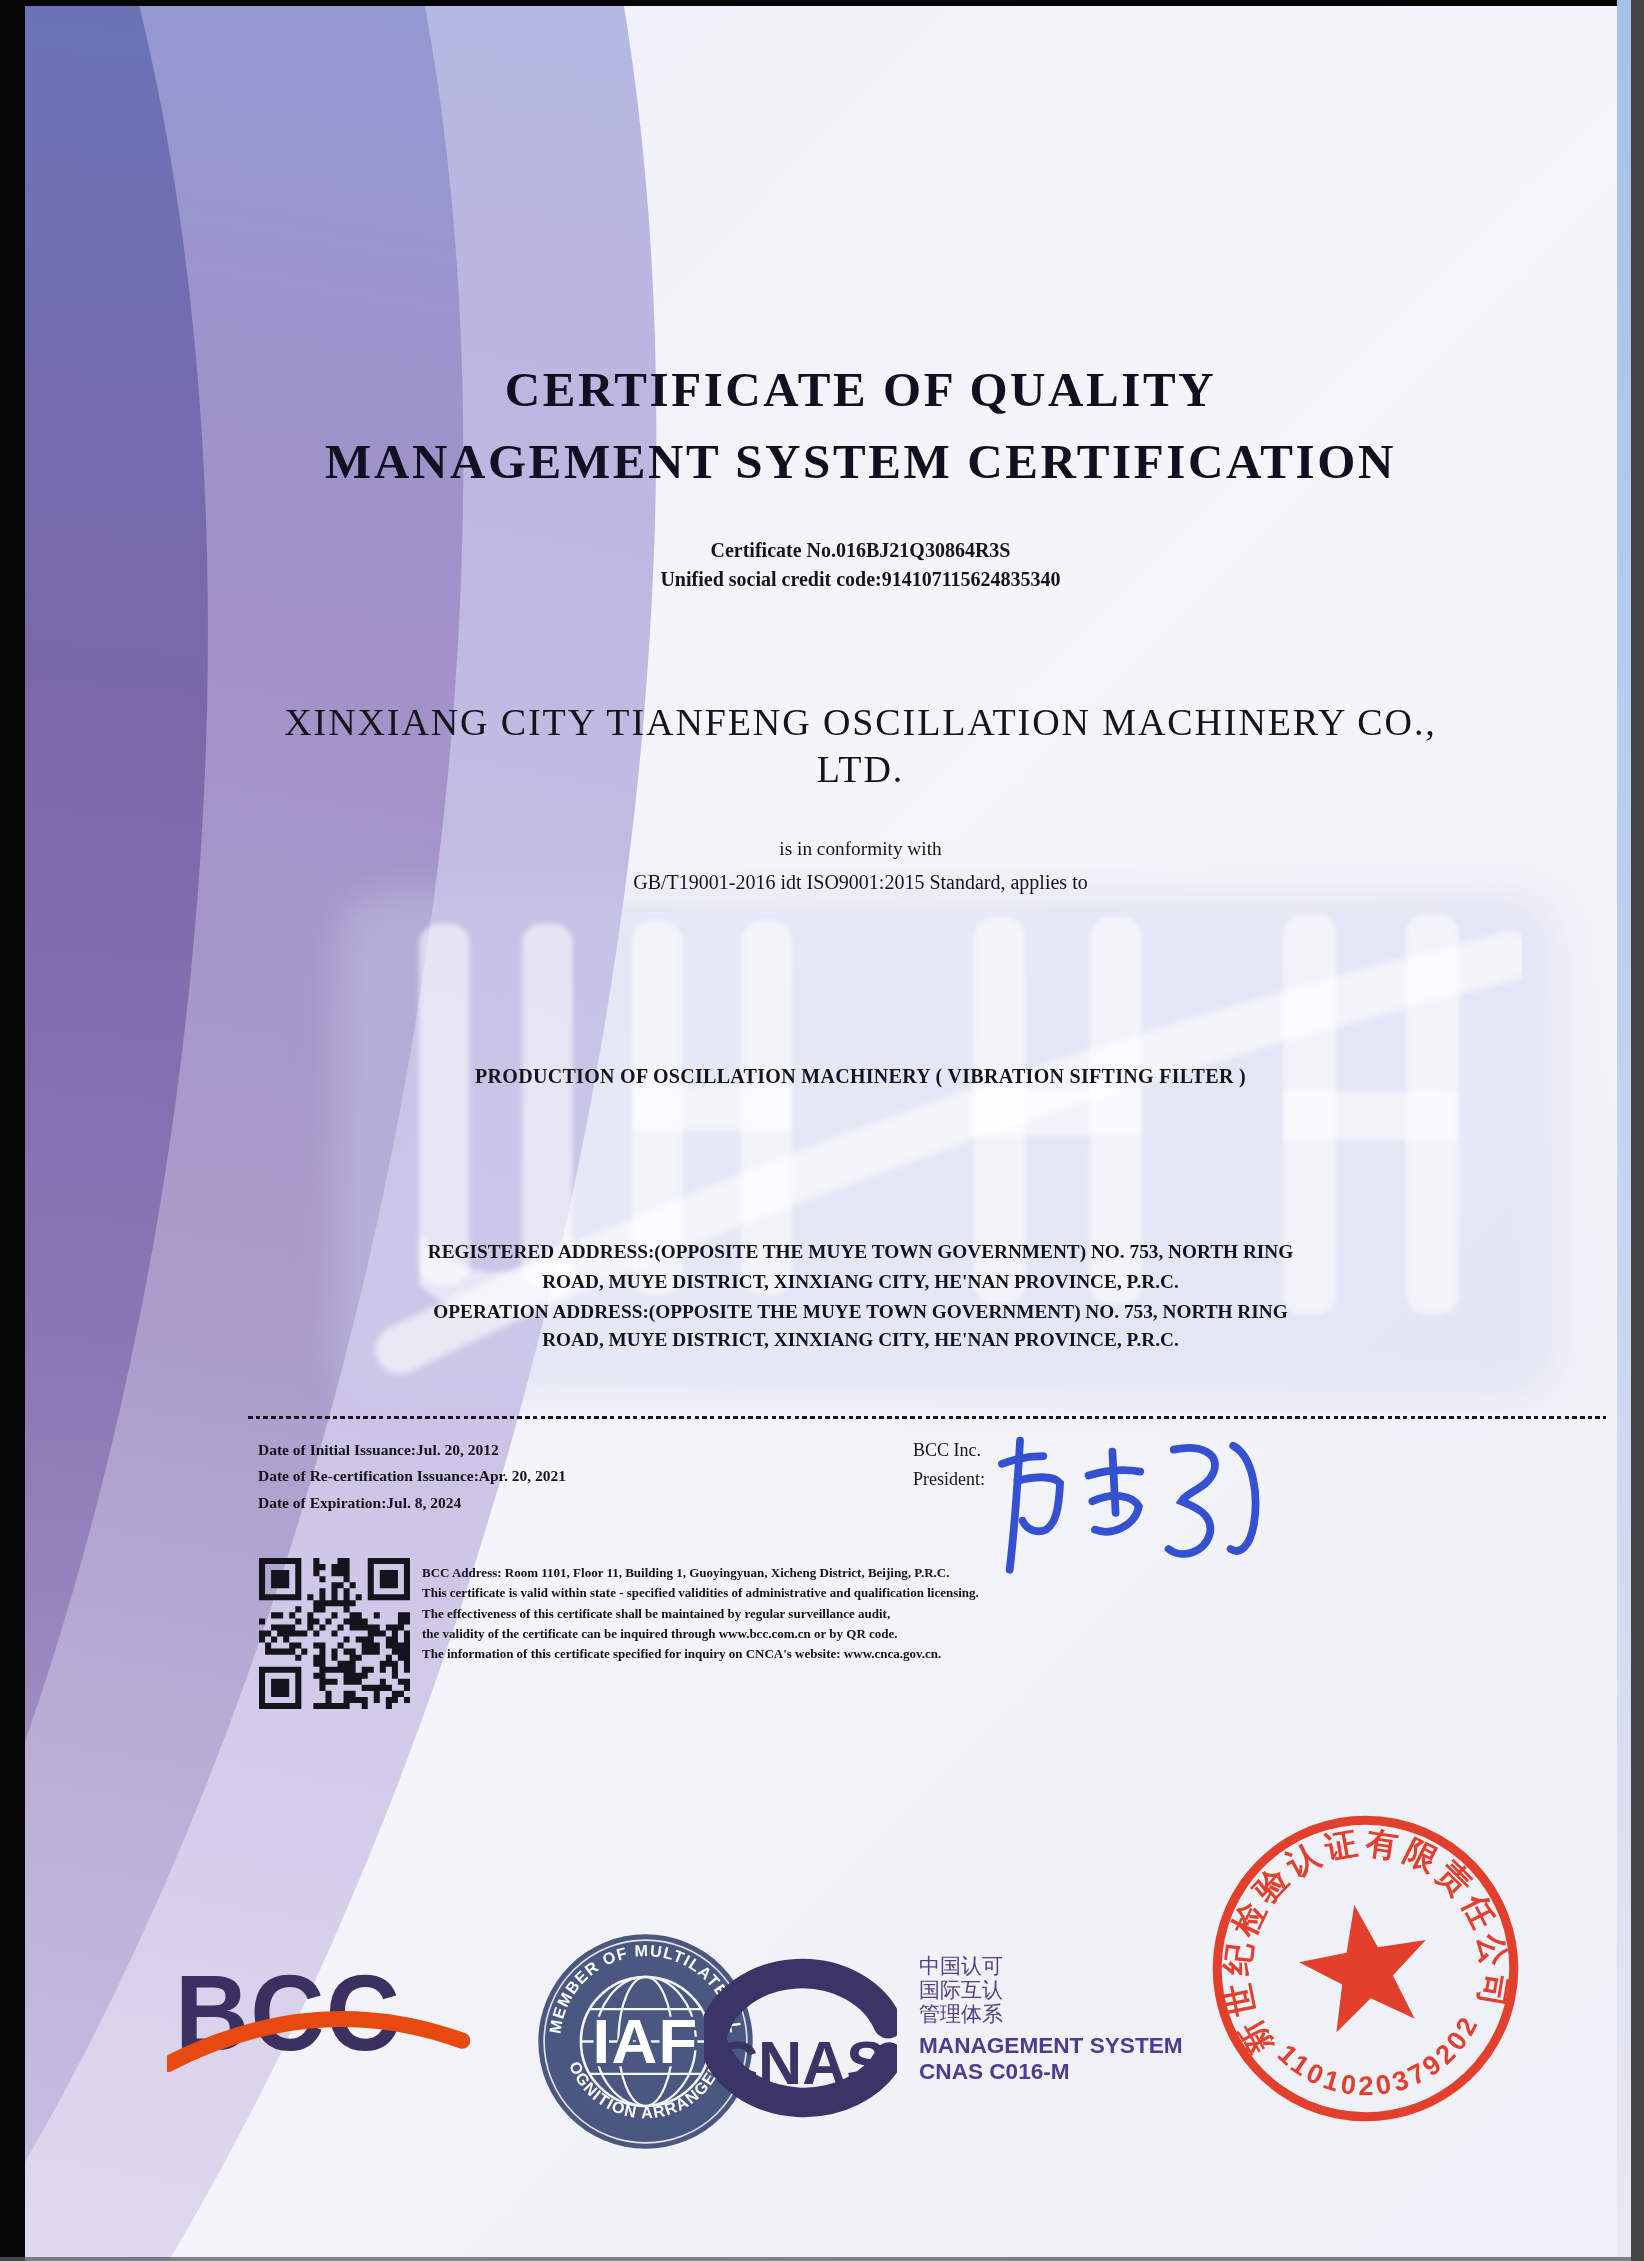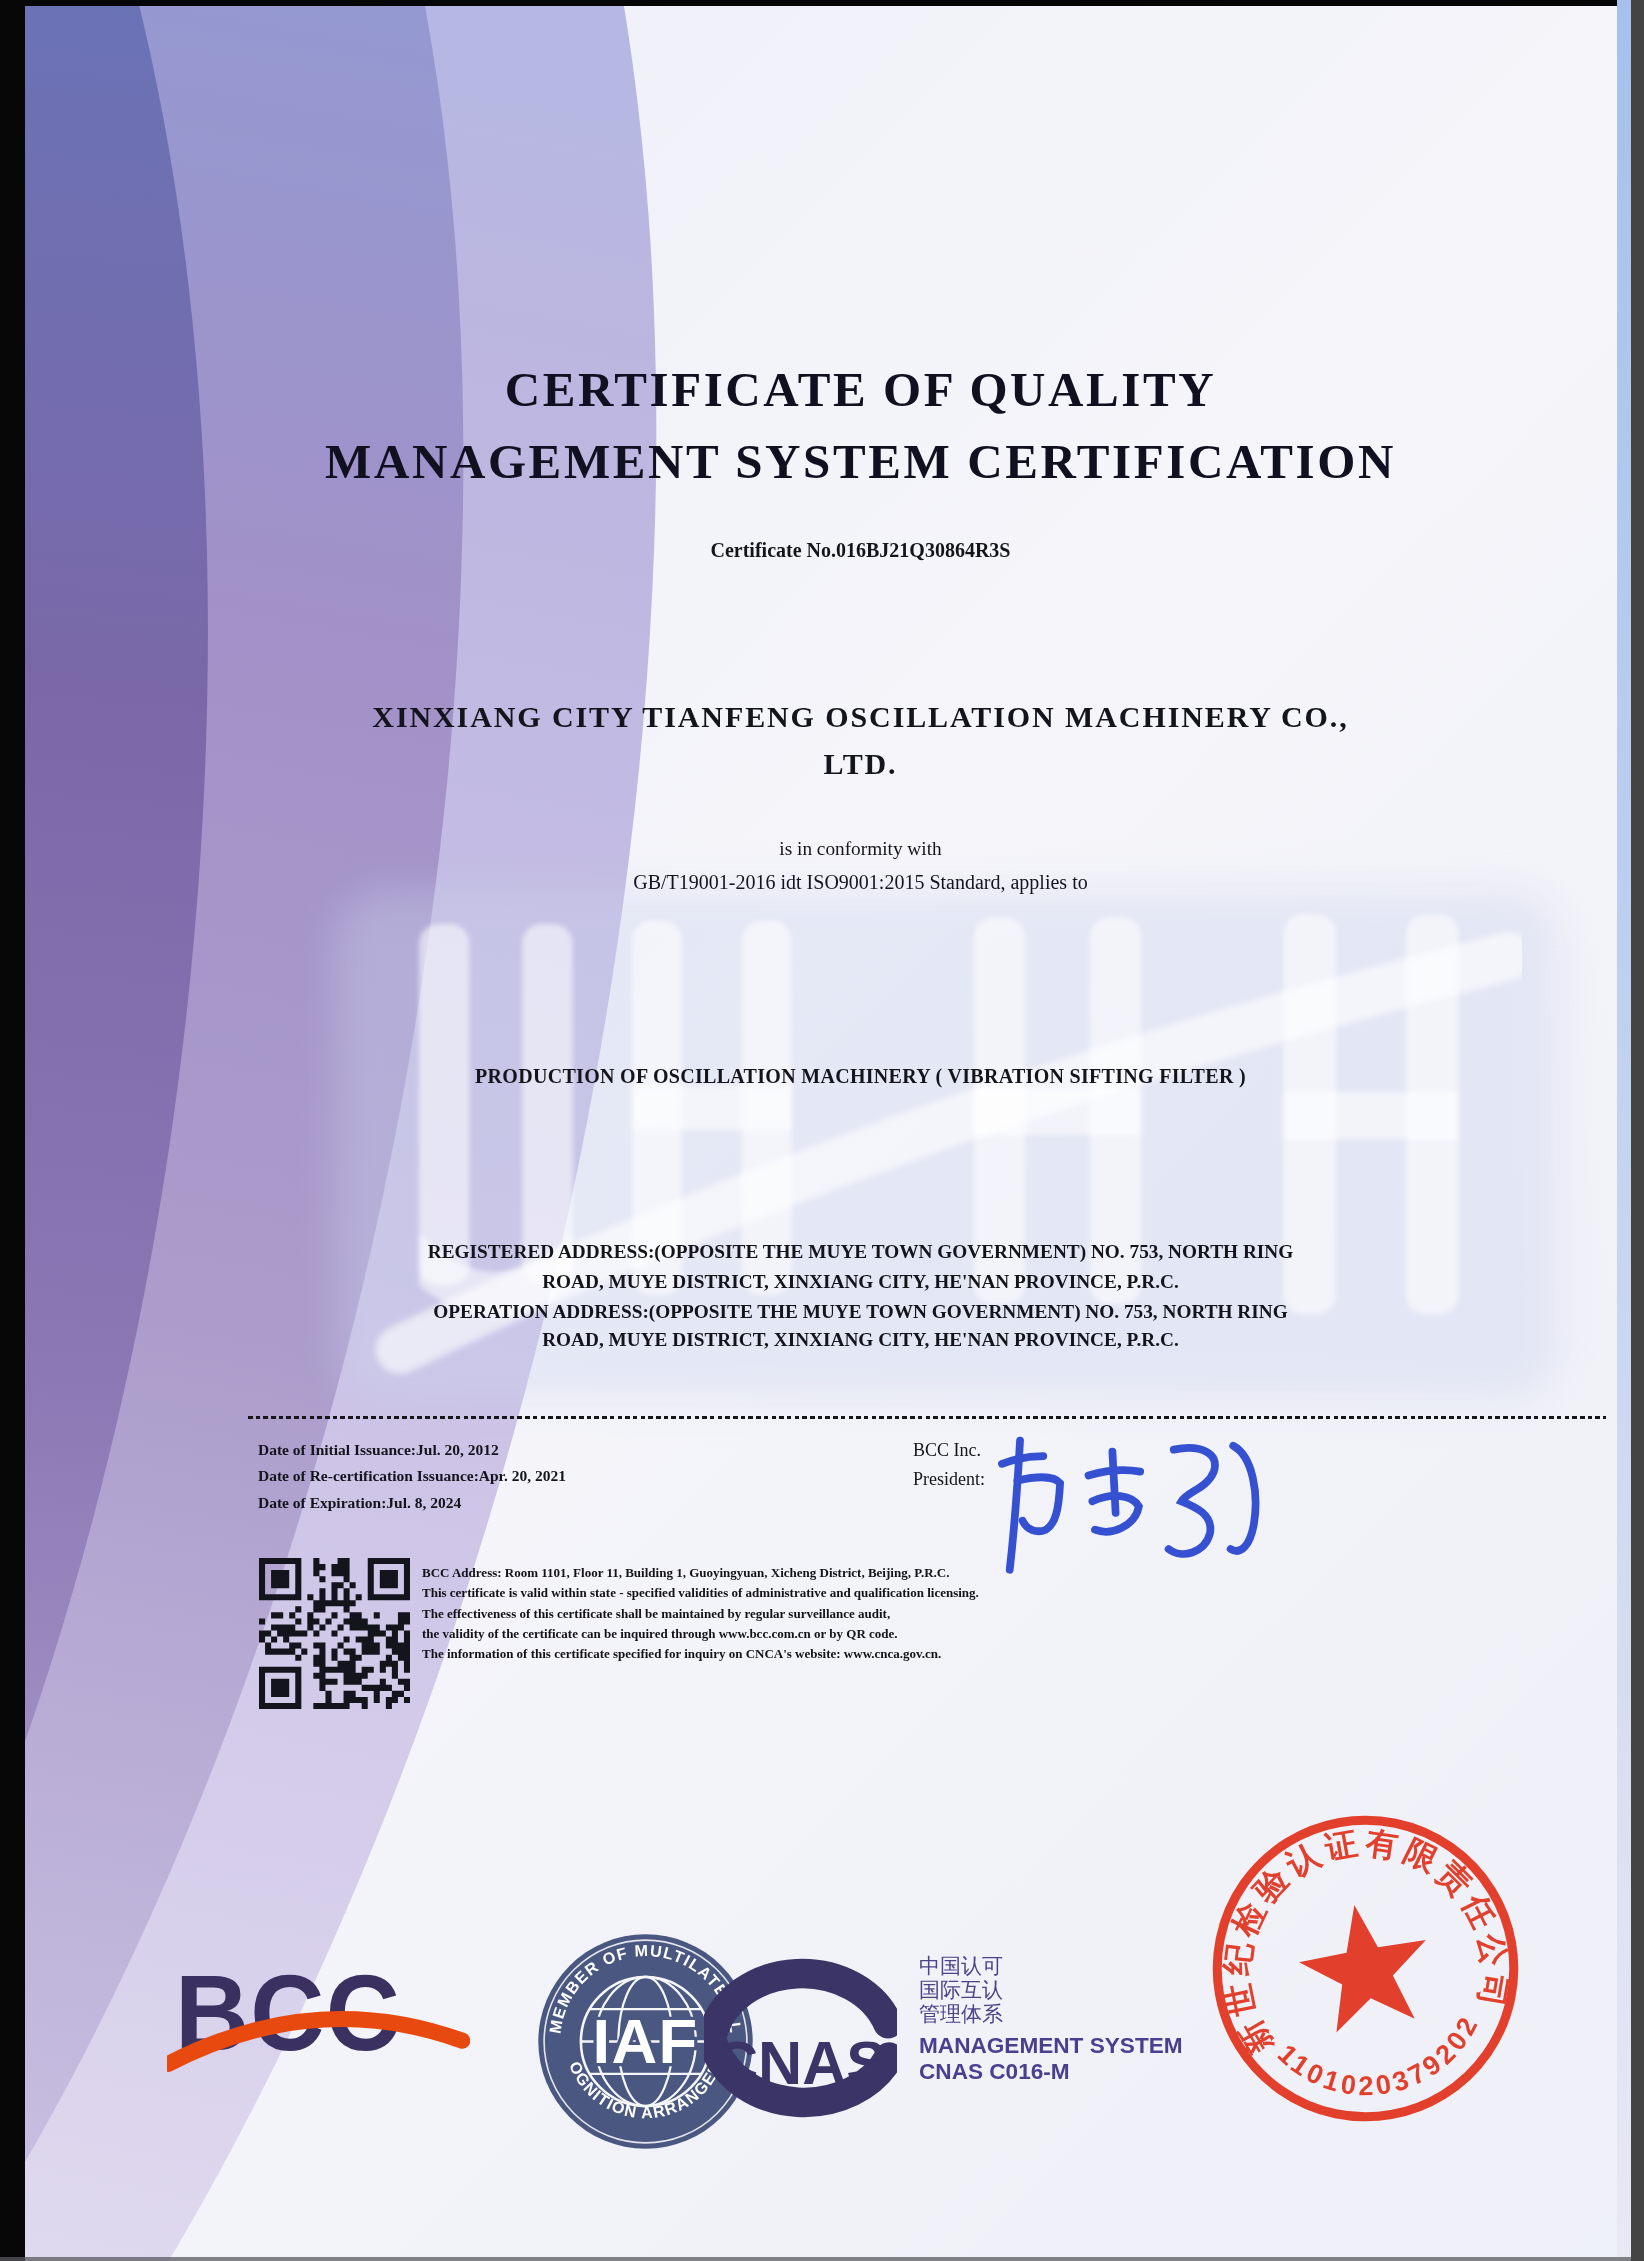--- a/index.html
+++ b/index.html
@@ -26,21 +26,21 @@
   
   .wm-tint{left:335px;top:890px;width:1225px;height:510px;background:rgba(203,211,236,.38);
     filter:blur(19.3px);border-radius:52px;}
   .wm{left:361px;top:898px;}
   
   .content{left:77px;top:0;width:1567px;height:2261px;}
   .cline{left:0;width:100%;text-align:center;white-space:nowrap;}
   .title{font-size:49px;font-weight:bold;letter-spacing:2.6px;color:#101020;}
   .certno{font-size:20px;font-weight:bold;}
   .body30{font-size:19.3px;}
-  .company{font-size:30px;font-weight:bold;letter-spacing:1.9px;}
+  .company{font-size:38px;font-weight:normal;letter-spacing:1.9px;}
   .scope{font-size:20px;font-weight:600;letter-spacing:0.3px;text-align:center;}
   .addr{font-size:19.3px;font-weight:600;}
   
   .dash-rule{left:248px;top:1416px;width:1358px;height:3.2px;
     background:repeating-linear-gradient(90deg,#15151a 0 4.5px,transparent 4.5px 7.7px);}
   .dates{left:258px;top:1437px;width:522px;text-align:left;
     font-size:15.5px;font-weight:600;line-height:26.4px;}
   .issuer{font-size:18px;}
   
   .fine{left:422px;top:1563px;width:735px;font-size:13px;line-height:20.3px;color:#121218;font-weight:bold;}
@@ -84,20 +84,21 @@
   <div class="abs edge-top"></div>
   <div class="abs edge-left"></div>
   <div class="abs edge-right"></div>
   <div class="abs edge-bottom"></div>
 
   <div class="abs content">
     <div class="abs cline title" style="top:361px">CERTIFICATE OF QUALITY</div>
     <div class="abs cline title" style="top:433px">MANAGEMENT SYSTEM CERTIFICATION</div>
 
     <div class="abs cline certno" style="top:539px">Certificate No.016BJ21Q30864R3S</div>
+    <div class="abs cline certno" style="top:568px">Unified social credit code:914107115624835340</div>
 
 
     <div class="abs cline company" style="top:700px">XINXIANG CITY TIANFENG OSCILLATION MACHINERY CO.,</div>
     <div class="abs cline company" style="top:747px">LTD.</div>
 
     <div class="abs cline body30" style="top:838px">is in conformity with</div>
     <div class="abs cline" style="top:871px;font-size:20px">GB/T19001-2016 idt ISO9001:2015 Standard, applies to</div>
 
     <div class="abs cline scope" style="top:1065px">PRODUCTION OF OSCILLATION MACHINERY ( VIBRATION SIFTING FILTER )</div>
 

